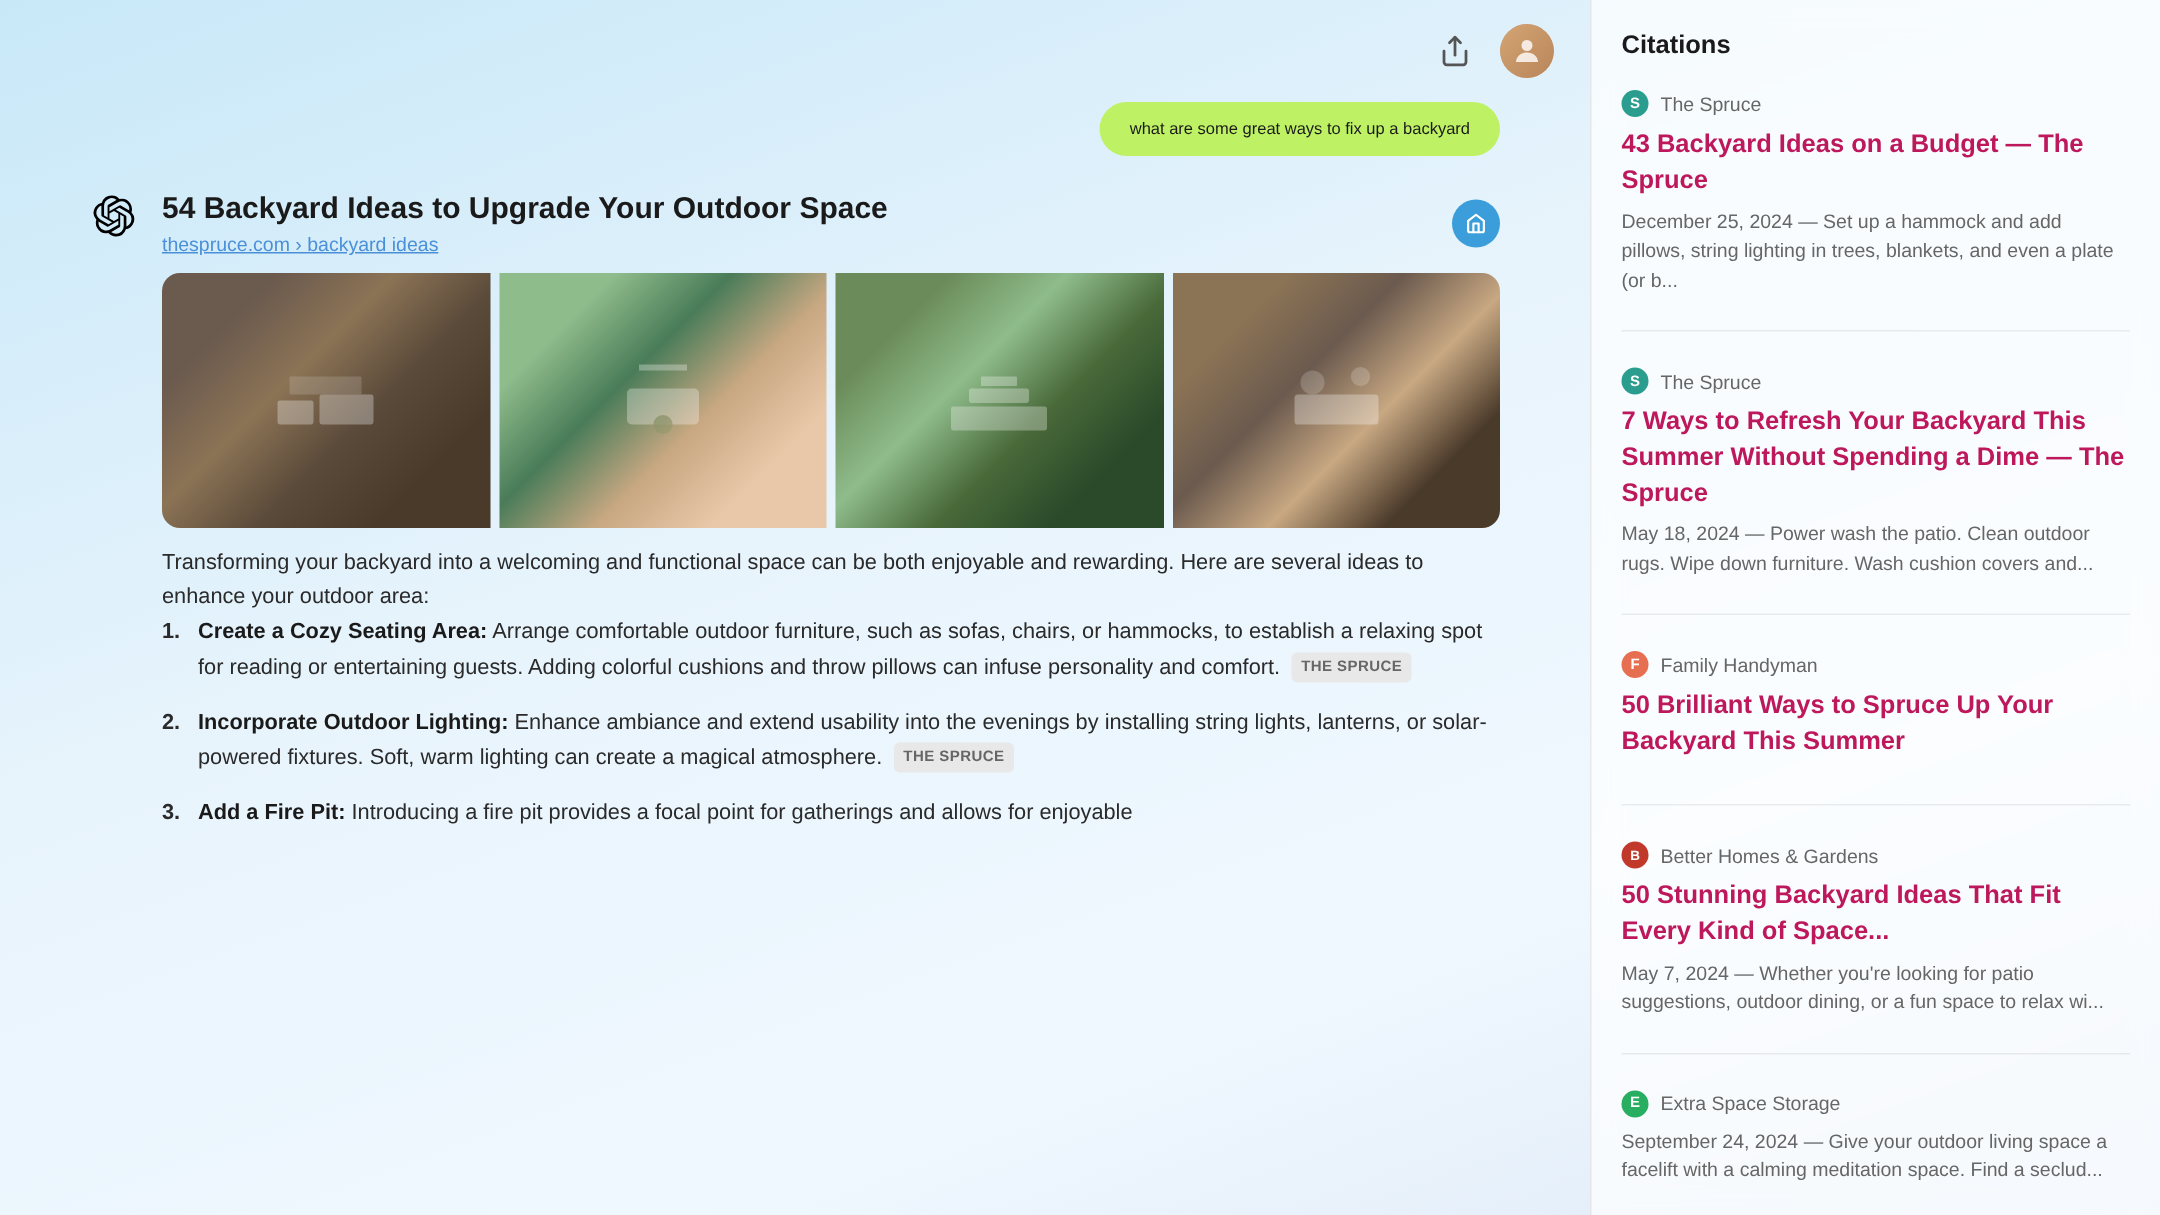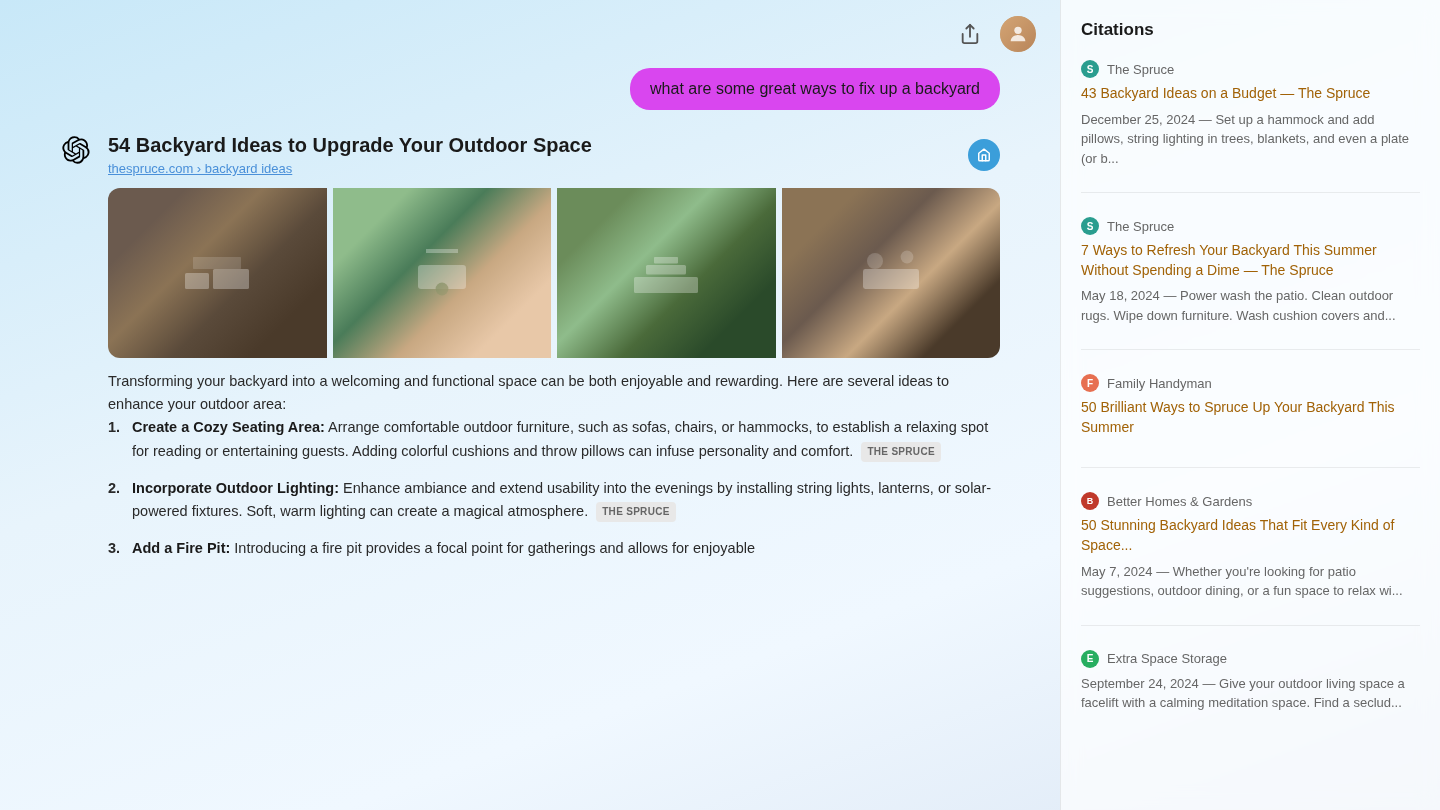--- a/index.html
+++ b/index.html
@@ -80,25 +80,25 @@
     }
 
     
     .user-message-container {
       display: flex;
       justify-content: flex-end;
       margin-bottom: 24px;
     }
 
     .user-message-bubble {
-      background: #d946ef;
+      background: #bef264;
       border-radius: 20px;
       padding: 12px 20px;
       max-width: 500px;
-      font-size: 16px;
+      font-size: 11px;
       color: #1a1a1a;
     }
 
     
     .ai-response {
       display: flex;
       gap: 16px;
       margin-bottom: 20px;
     }
 
@@ -297,23 +297,23 @@
     .favicon-fh { background: #e76f51; }
     .favicon-bhg { background: #c0392b; font-size: 9px; }
     .favicon-ess { background: #27ae60; }
 
     .citation-source-name {
       font-size: 13px;
       color: #666;
     }
 
     .citation-headline {
-      font-size: 14px;
-      font-weight: 400;
-      color: #a16207;
+      font-size: 17px;
+      font-weight: 700;
+      color: #be185d;
       margin-bottom: 6px;
       line-height: 1.4;
     }
 
     .citation-snippet {
       font-size: 13px;
       color: #666;
       line-height: 1.5;
     }
   </style>

